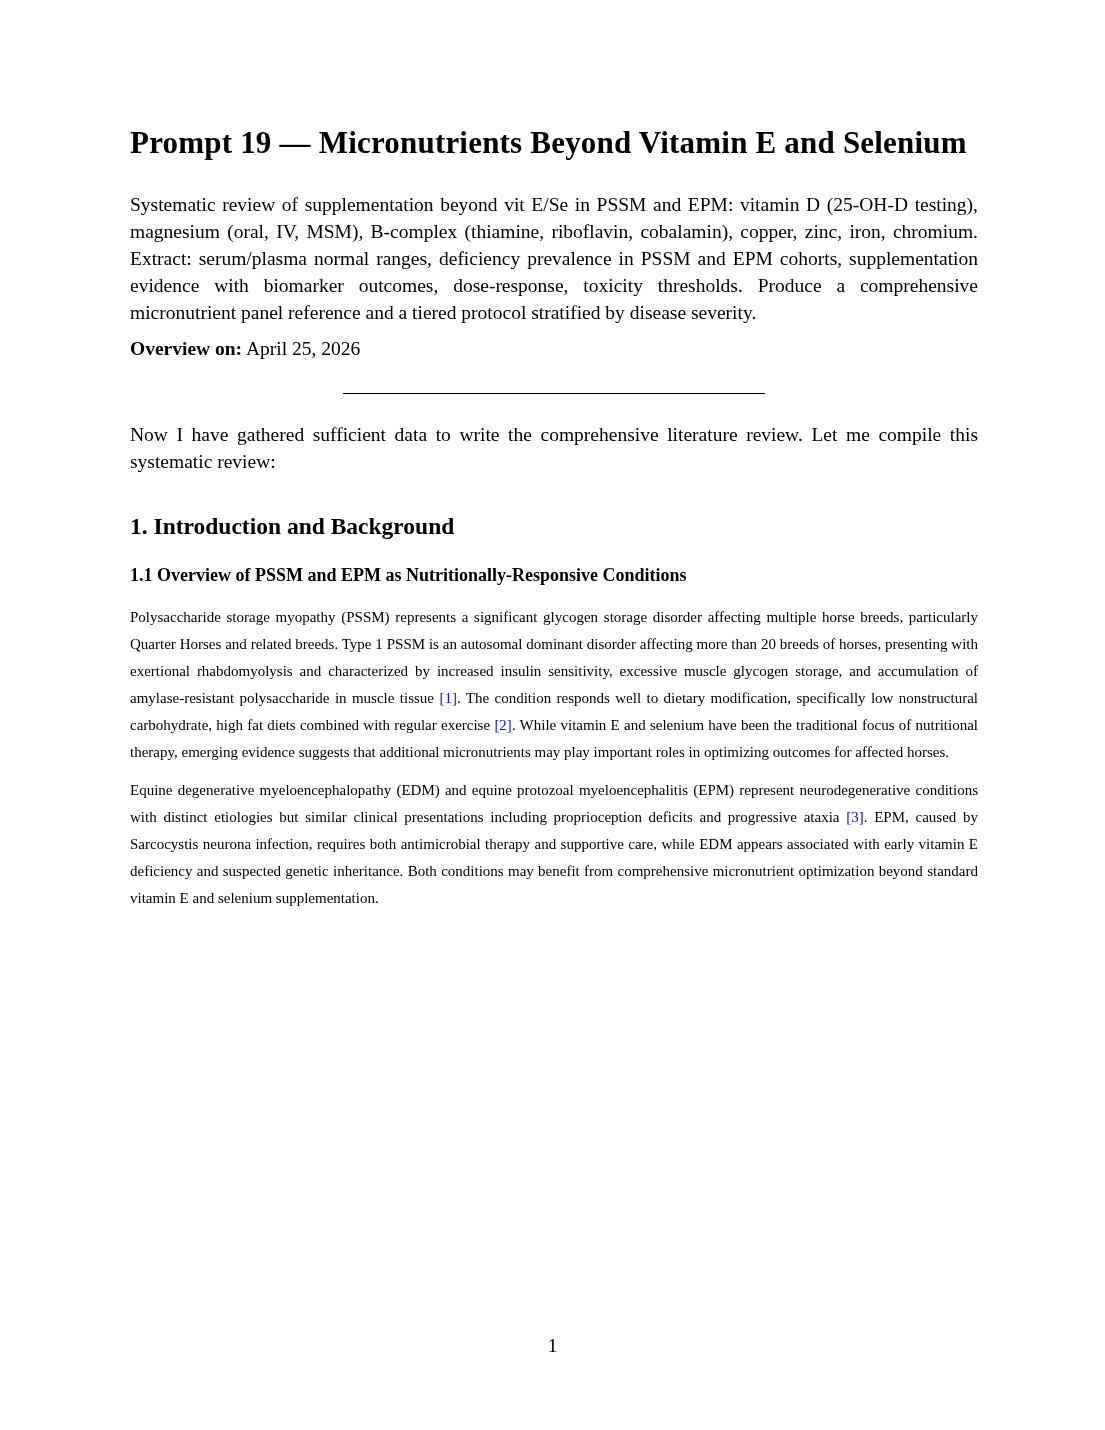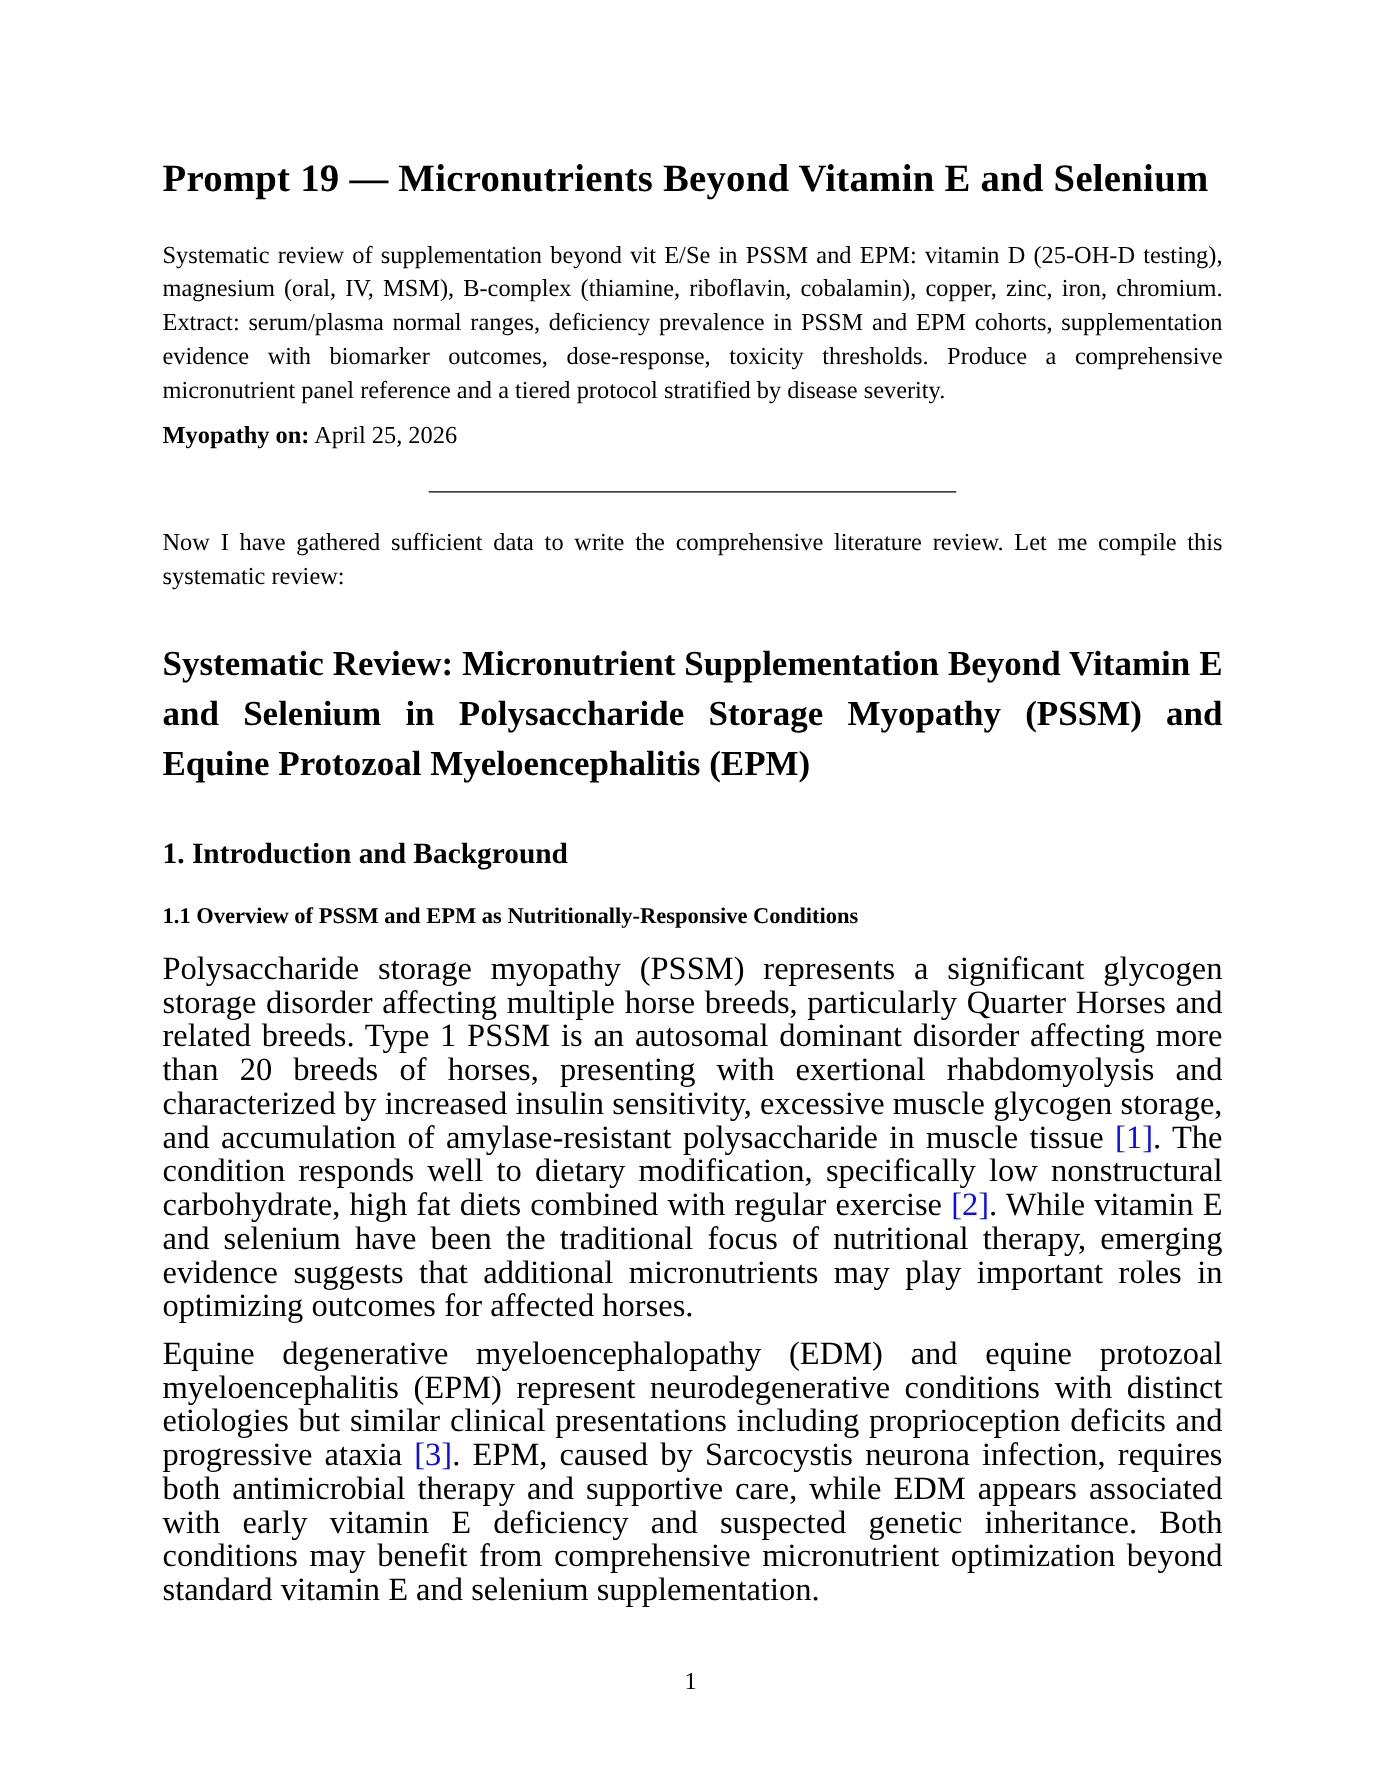--- a/index.html
+++ b/index.html
@@ -78,21 +78,21 @@
     font-weight: bold;
   }
   .subsection-heading {
     margin-top: 22px;
     font-size: 18px;
     line-height: 24px;
     font-weight: bold;
   }
   .body-para {
     margin-top: 17px;
-    font-size: 26px;
+    font-size: 15px;
     line-height: 27px;
     text-align: justify;
   }
   .body-para + .body-para { margin-top: 11px; }
   .run-italic { }
   .run-cite { text-decoration: none; cursor: pointer; }
   .page-footer {
     position: absolute;
     left: 0;
     top: 1332px;
@@ -106,31 +106,30 @@
 <body>
 
 <div class="page">
   <div class="content">
 
     <h1 class="doc-title">Prompt 19 — Micronutrients Beyond Vitamin E and Selenium</h1>
 
     <p class="abstract">Systematic review of supplementation beyond vit E/Se in PSSM and EPM: vitamin D (25-OH-D testing), magnesium (oral, IV, MSM), B-complex (thiamine, riboflavin, cobalamin), copper, zinc, iron, chromium. Extract: serum/plasma normal ranges, deficiency prevalence in PSSM and EPM cohorts, supplementation evidence with biomarker outcomes, dose-response, toxicity thresholds. Produce a comprehensive micronutrient panel reference and a tiered protocol stratified by disease severity.</p>
 
     <p class="generated-line">
-      <span class="generated-label">Myopathy on:</span>
+      <span class="generated-label">Overview on:</span>
       <span>April 25, 2026</span>
     </p>
 
     <div class="rule-wrap">
       <hr class="separator">
     </div>
 
     <p class="note">Now I have gathered sufficient data to write the comprehensive literature review. Let me compile this systematic review:</p>
 
-    <h1 class="review-title">Systematic Review: Micronutrient Supplementation Beyond Vitamin E and Selenium in Polysaccharide Storage Myopathy (PSSM) and Equine Protozoal Myeloencephalitis (EPM)</h1>
 
     <h2 class="section-heading">1. Introduction and Background</h2>
 
     <h3 class="subsection-heading">1.1 Overview of PSSM and EPM as Nutritionally-Responsive Conditions</h3>
 
     <p class="body-para"><span class="run-plain">Polysaccharide storage myopathy (PSSM) represents a significant glycogen storage disorder affecting multiple horse breeds, particularly Quarter Horses and related breeds. Type 1 PSSM is an autosomal dominant disorder affecting more than 20 breeds of horses, presenting with exertional rhabdomyolysis and characterized by increased insulin sensitivity, excessive muscle glycogen storage, and accumulation of amylase-resistant polysaccharide in muscle tissue </span><span class="run-cite" style="color: rgb(11, 11, 238);">[1]</span><span class="run-plain">. The condition responds well to dietary modification, specifically low nonstructural carbohydrate, high fat diets combined with regular exercise </span><span class="run-cite" style="color: rgb(11, 11, 238);">[2]</span><span class="run-plain">. While vitamin E and selenium have been the traditional focus of nutritional therapy, emerging evidence suggests that additional micronutrients may play important roles in optimizing outcomes for affected horses.</span></p>
 
     <p class="body-para"><span class="run-plain">Equine degenerative myeloencephalopathy (EDM) and equine protozoal myeloencephalitis (EPM) represent neurodegenerative conditions with distinct etiologies but similar clinical presentations including proprioception deficits and progressive ataxia </span><span class="run-cite" style="color: rgb(11, 11, 238);">[3]</span><span class="run-plain">. EPM, caused by </span><span class="run-italic">Sarcocystis neurona</span><span class="run-plain"> infection, requires both antimicrobial therapy and supportive care, while EDM appears associated with early vitamin E deficiency and suspected genetic inheritance. Both conditions may benefit from comprehensive micronutrient optimization beyond standard vitamin E and selenium supplementation.</span></p>
 
   </div>

